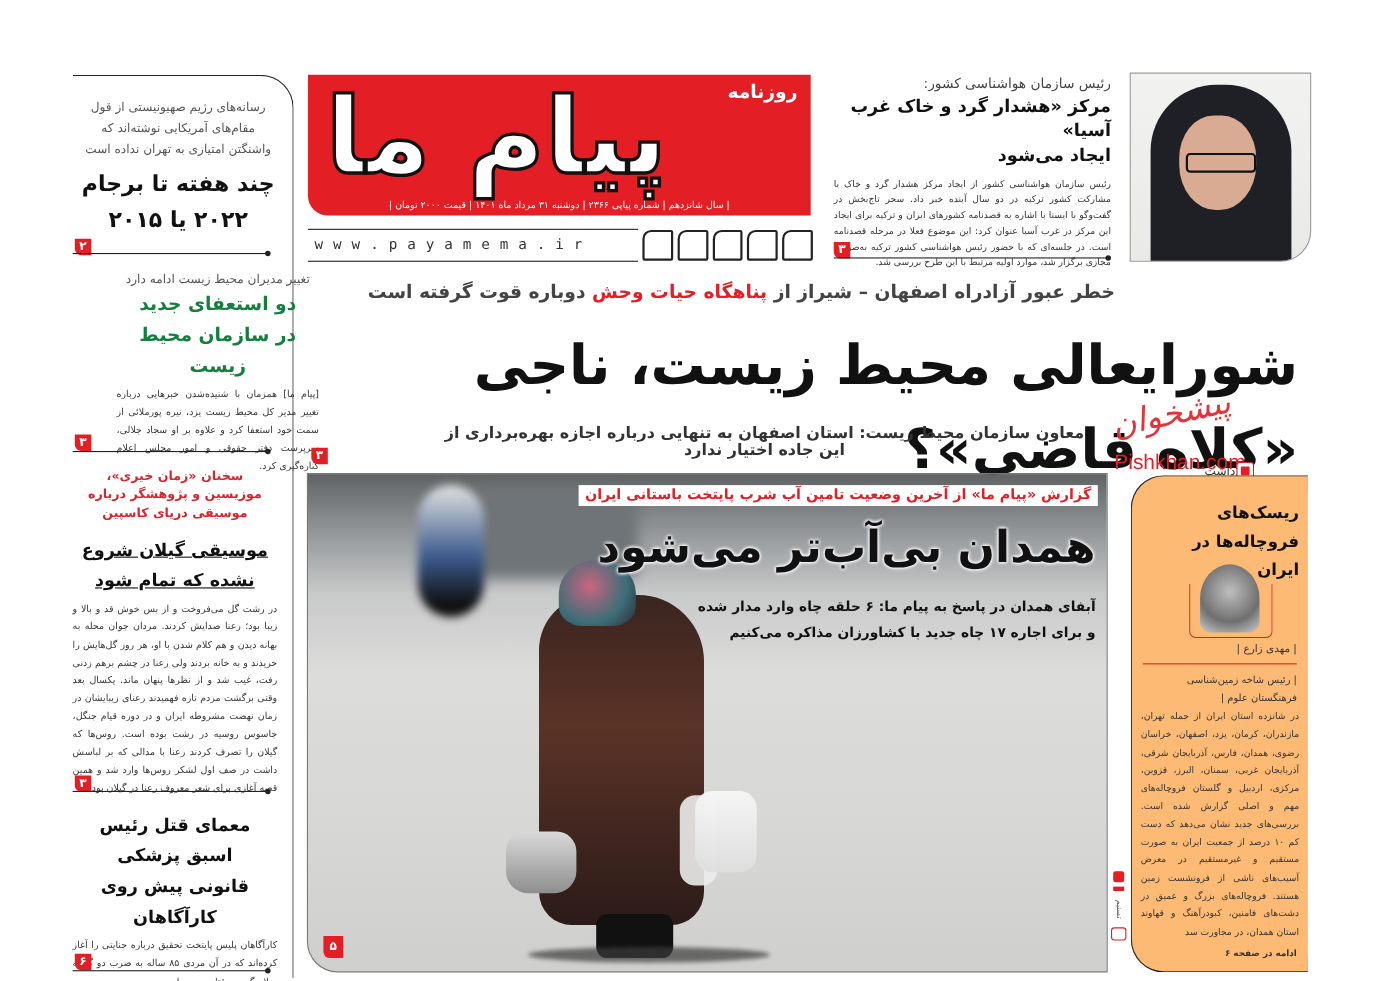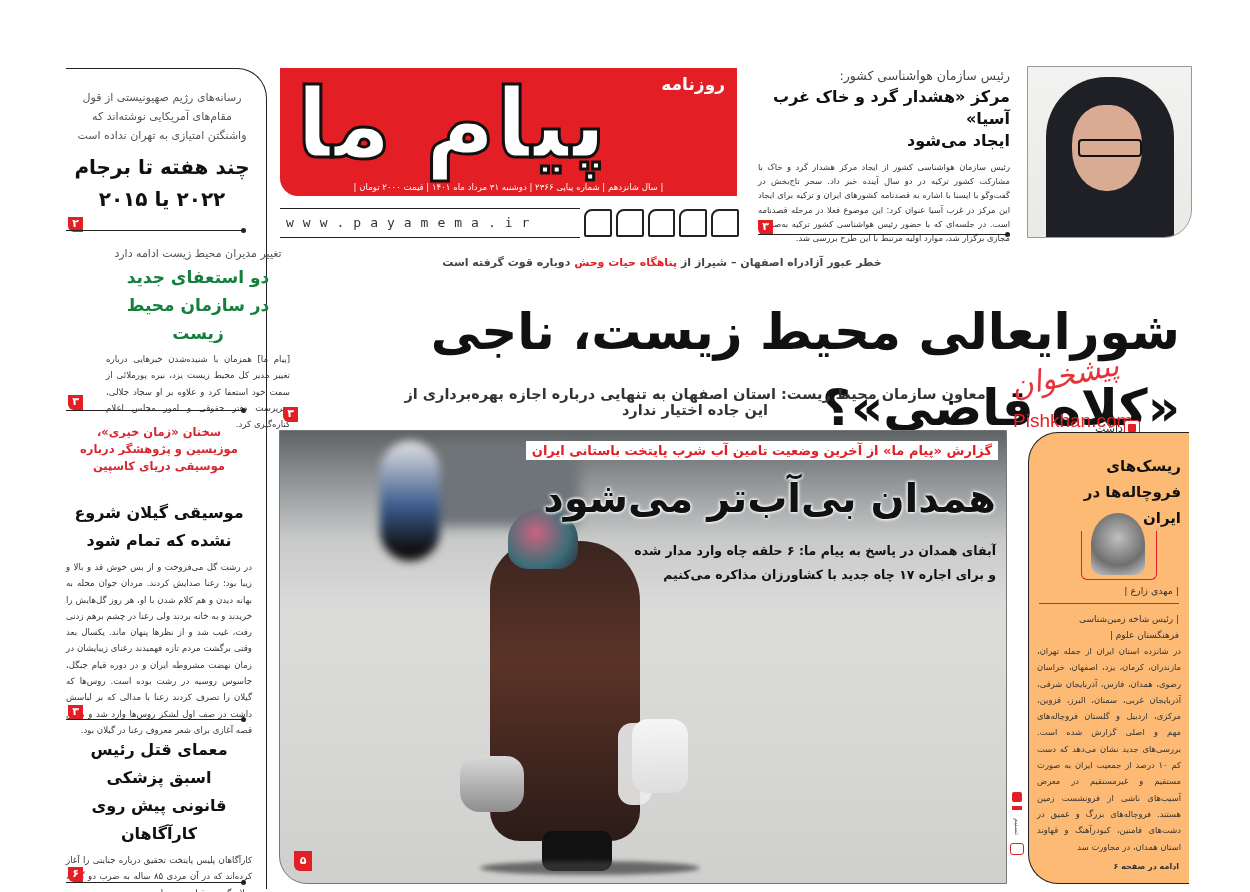--- a/index.html
+++ b/index.html
@@ -46,21 +46,21 @@
     .tr-kicker { font-size:12.5px; color:#444; line-height:20px; }
     .tr-hl { font-size:16px; font-weight:bold; line-height:22px; color:#111; }
     .tr-body { font-size:8.4px; color:#333; line-height:14.2px; text-align:justify; text-align-last:right; margin-top:8px; }
     .tr-photo { left:1027px; top:66px; width:163px; height:170px; border:1px solid #999; border-bottom-right-radius:28px; overflow:hidden;
       background:linear-gradient(180deg,#f2f2f0 0%,#e9e9e6 100%); }
     .face { position:absolute; left:44px; top:38px; width:70px; height:86px; border-radius:45% 45% 48% 48%; background:#d9ab93; }
     .scarf { position:absolute; left:18px; top:10px; width:128px; height:180px; border-radius:60px 60px 20px 20px; background:#1f1f26; }
     .glasses { position:absolute; left:50px; top:72px; width:60px; height:14px; border:2px solid #111; border-radius:4px; }
 
     
-    .supertitle { left:300px; top:256px; width:724px; font-size:11px; font-weight:bold; color:#444; text-align:center; }
+    .supertitle { left:312px; top:256px; width:724px; font-size:17px; font-weight:bold; color:#444; text-align:center; }
     .supertitle .red { color:#e31e24; }
     .main-hl { left:290px; top:294px; width:890px; font-size:50px; font-weight:900; color:#111; text-align:right; letter-spacing:-1px; line-height:76px; }
     .subtitle { left:395px; top:386px; width:600px; font-size:14.5px; color:#333; font-weight:bold; text-align:center; }
     .watermark-fa { left:1010px; top:358px; font-size:30px; color:#e31e24; font-style:italic; font-family:"DejaVu Serif", serif; transform:rotate(-12deg); opacity:.9; }
     .watermark-en { left:1013px; top:410px; font-family:"Liberation Sans", sans-serif; font-size:19px; color:#e31e24; direction:ltr; }
 
     
     .photo {
       left:279px; top:430px; width:726px; height:452px; border:1px solid #777;
       border-bottom-left-radius:28px; overflow:hidden;
@@ -110,21 +110,21 @@
 <div class="abs rtl" style="left:66px;top:244px;width:184px;margin-left:40px;">
   <div class="kicker-gray center">تغییر مدیران محیط زیست ادامه دارد</div>
   <div class="hl-small center" style="padding:0 14px;">دو استعفای جدید در سازمان محیط زیست</div>
   <div class="body-small" style="margin-top:4px;">[پیام ما] همزمان با شنیده‌شدن خبرهایی درباره تغییر مدیر کل محیط زیست یزد، نیره پورملائی از سمت خود استعفا کرد و علاوه بر او سجاد جلالی، سرپرست دفتر حقوقی و امور مجلس اعلام کناره‌گیری کرد.</div>
 </div>
 <div class="abs" style="left:68px;top:390px;"><span class="badge">۳</span></div>
 <div class="rule" style="left:66px;top:410px;width:178px;"></div>
 
 <div class="abs rtl" style="left:66px;top:424px;width:186px;">
   <div class="kicker-red center" style="padding:0 4px;">سخنان «زمان خیری»، موزیسین و پژوهشگر درباره موسیقی دریای کاسپین</div>
-  <div class="hl-mid center" style="margin-top:24px;padding:0 6px;">موسیقی گیلان شروع نشده که تمام شود</div>
+  <div class="hl-mid center" style="margin-top:11px;padding:0 6px;text-decoration:underline;">موسیقی گیلان شروع نشده که تمام شود</div>
   <div class="body-small" style="margin-top:4px;">در رشت گل می‌فروخت و از بس خوش قد و بالا و زیبا بود؛ رعنا صدایش کردند. مردان جوان محله به بهانه دیدن و هم کلام شدن با او، هر روز گل‌هایش را خریدند و به خانه بردند ولی رعنا در چشم برهم زدنی رفت، غیب شد و از نظرها پنهان ماند. یکسال بعد وقتی برگشت مردم تازه فهمیدند رعنای زیبایشان در زمان نهضت مشروطه ایران و در دوره قیام جنگل، جاسوس روسیه در رشت بوده است. روس‌ها که گیلان را تصرف کردند رعنا با مدالی که بر لباسش داشت در صف اول لشکر روس‌ها وارد شد و همین قصه آغازی برای شعر معروف رعنا در گیلان بود.</div>
 </div>
 <div class="abs" style="left:68px;top:700px;"><span class="badge">۳</span></div>
 <div class="rule" style="left:66px;top:719px;width:178px;"></div>
 
 <div class="abs rtl" style="left:66px;top:736px;width:186px;">
   <div class="hl-mid center" style="padding:0 18px;">معمای قتل رئیس اسبق پزشکی قانونی پیش روی کارآگاهان</div>
   <div class="body-small" style="margin-top:4px;">کارآگاهان پلیس پایتخت تحقیق درباره جنایتی را آغاز کرده‌اند که در آن مردی ۸۵ ساله به ضرب دو گلوله سلاح گرم به قتل رسیده است.</div>
 </div>
 <div class="abs" style="left:68px;top:862px;"><span class="badge">۶</span></div>

